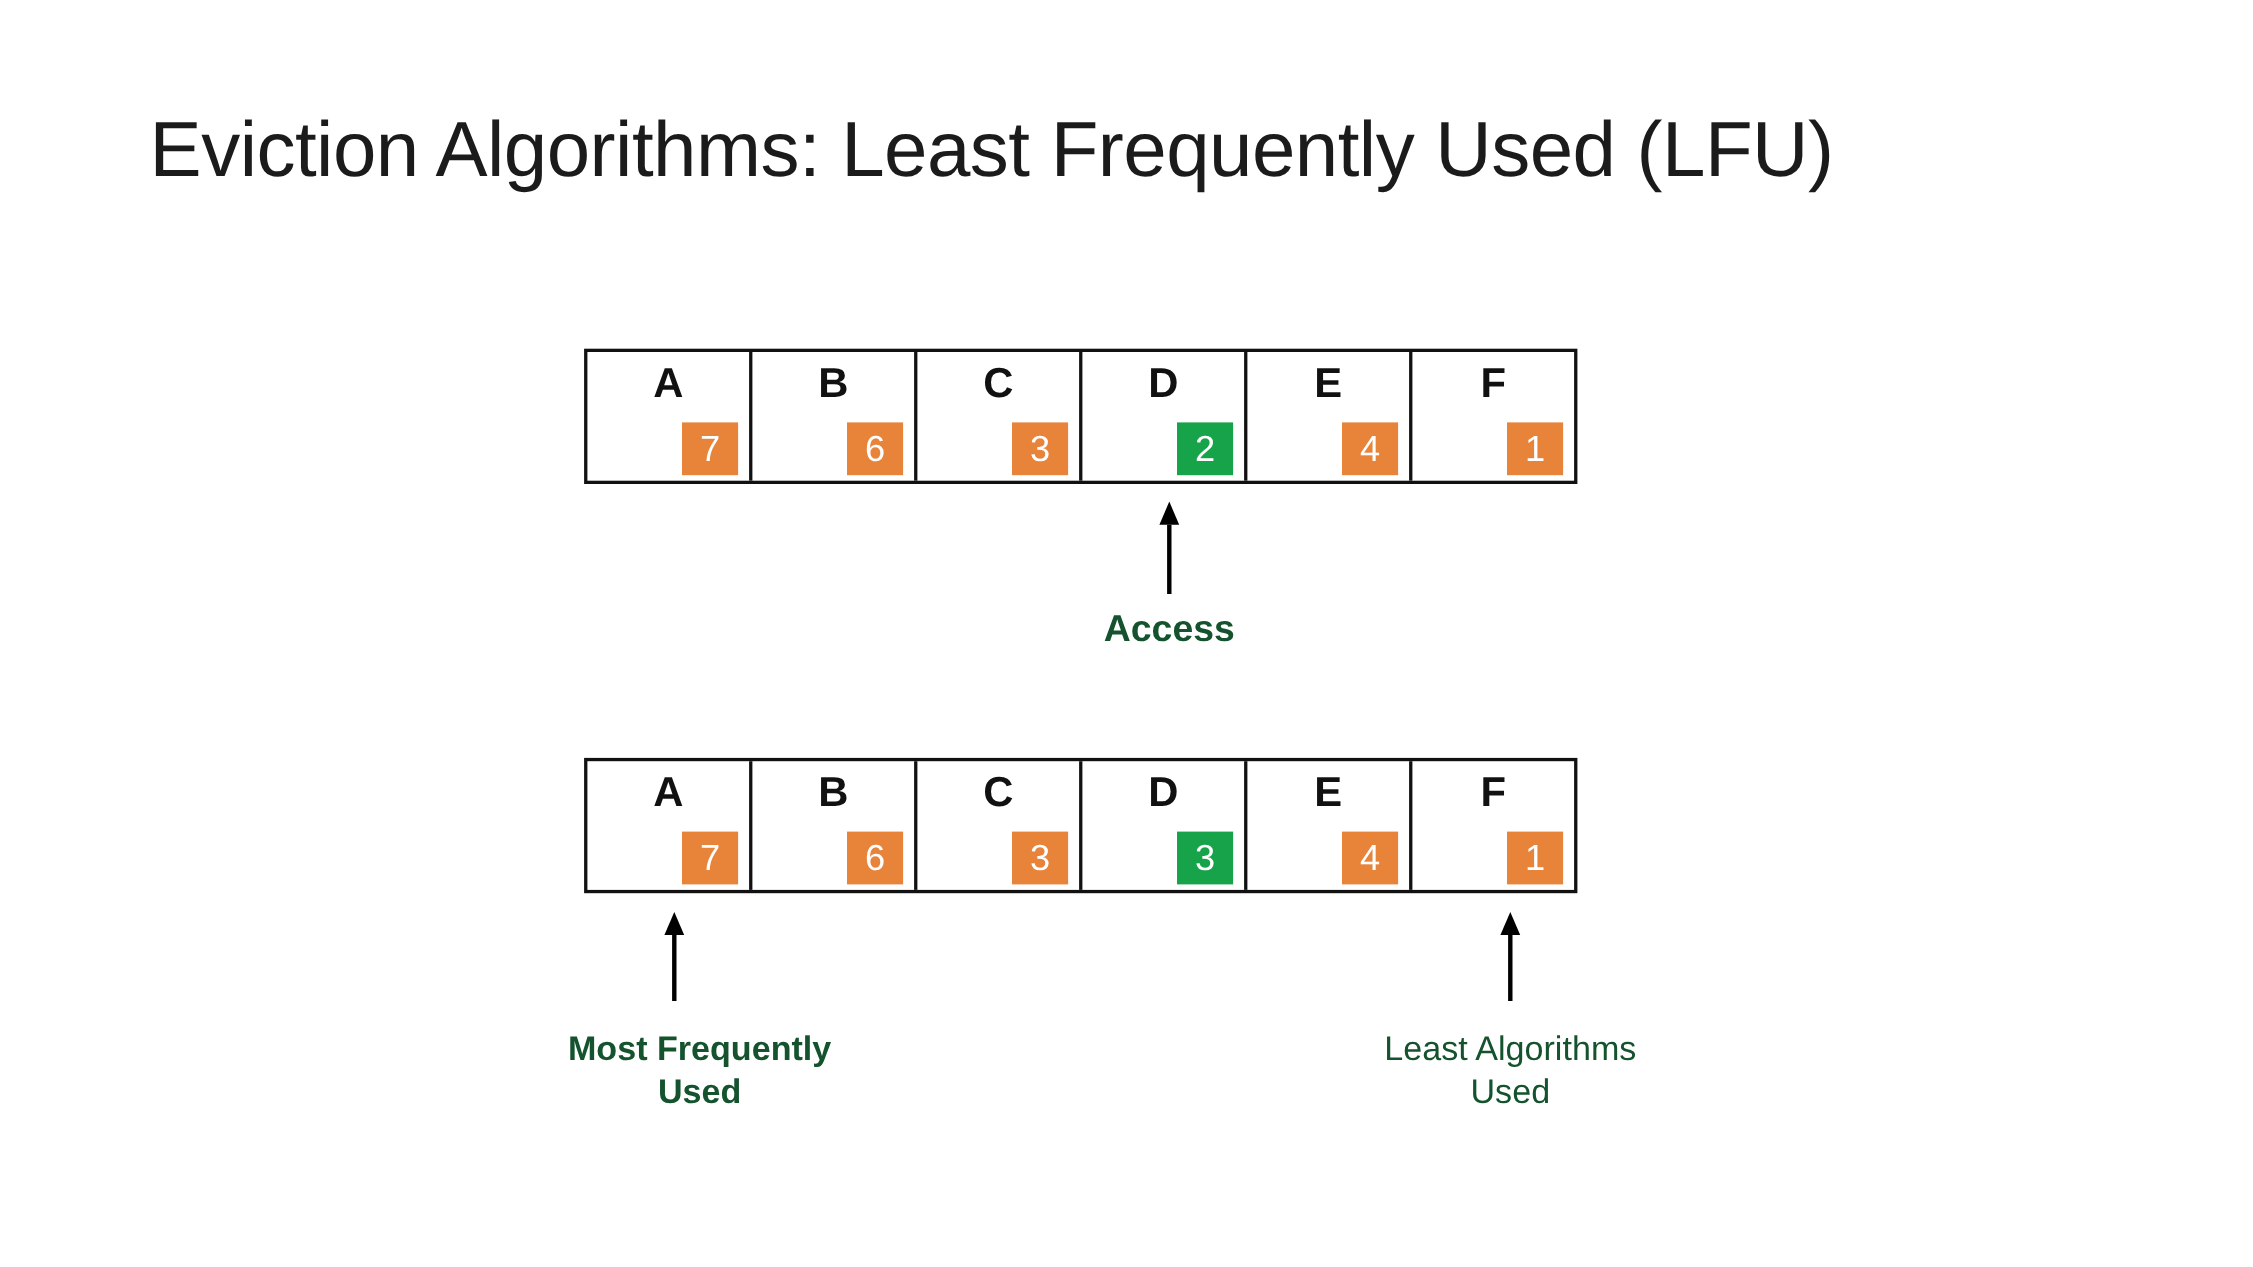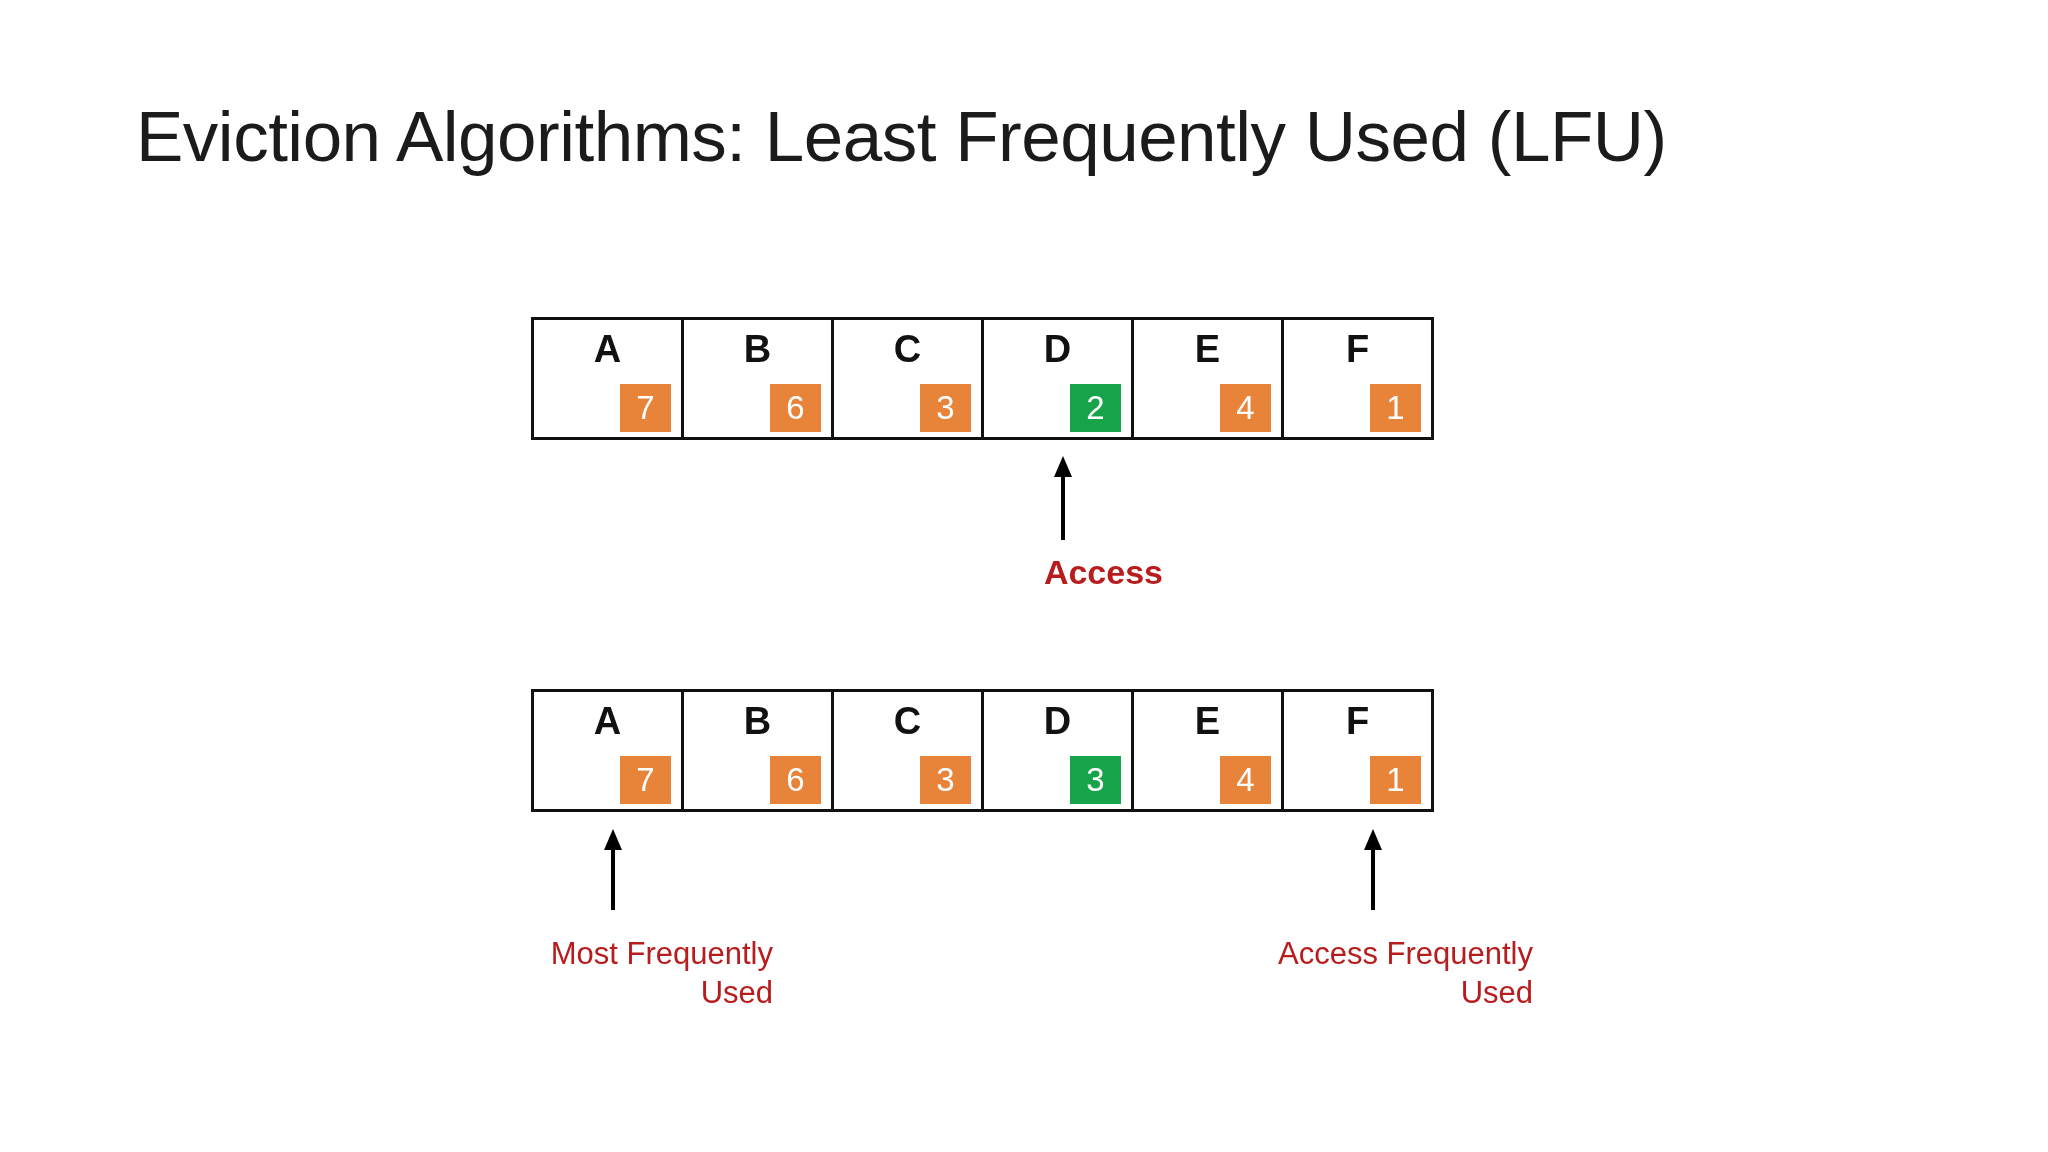--- a/index.html
+++ b/index.html
@@ -94,37 +94,37 @@
     flex: 1 1 auto;
     background: #000000;
   }
   .access-arrow { left: 1054px; top: 456px; height: 84px; width: 18px; }
   .mfu-arrow    { left: 604px;  top: 829px; height: 81px; width: 18px; }
   .lfu-arrow    { left: 1364px; top: 829px; height: 81px; width: 18px; }
 
   
   .annotation {
     position: absolute;
-    text-align: right;
-    color: #b91c1c;
+    text-align: center;
+    color: #14532d;
   }
   .access-label {
     left: 963px;
     top: 553px;
     width: 200px;
     font-size: 34px;
     font-weight: bold;
   }
   .two-line {
     font-size: 31px;
     font-weight: 400;
     line-height: 39px;
     width: 320px;
   }
-  .mfu-label { left: 453px;  top: 934px; }
+  .mfu-label { left: 476px;  top: 934px; font-weight: bold; }
   .lfu-label { left: 1213px; top: 934px; }
 </style>
 </head>
 <body style="background: rgb(255, 255, 255);">
 
 <div class="stage">
 
   <h1 class="title">Eviction Algorithms: Least Frequently Used (LFU)</h1>
 
   <div class="cache-row row1">
@@ -194,17 +194,17 @@
   <div class="up-arrow lfu-arrow">
     <div class="arrow-head"></div>
     <div class="arrow-shaft"></div>
   </div>
 
   <div class="annotation two-line mfu-label">
     <div>Most Frequently</div>
     <div>Used</div>
   </div>
   <div class="annotation two-line lfu-label">
-    <div>Access Frequently</div>
+    <div>Least Algorithms</div>
     <div>Used</div>
   </div>
 
 </div>
 
 </body></html>

